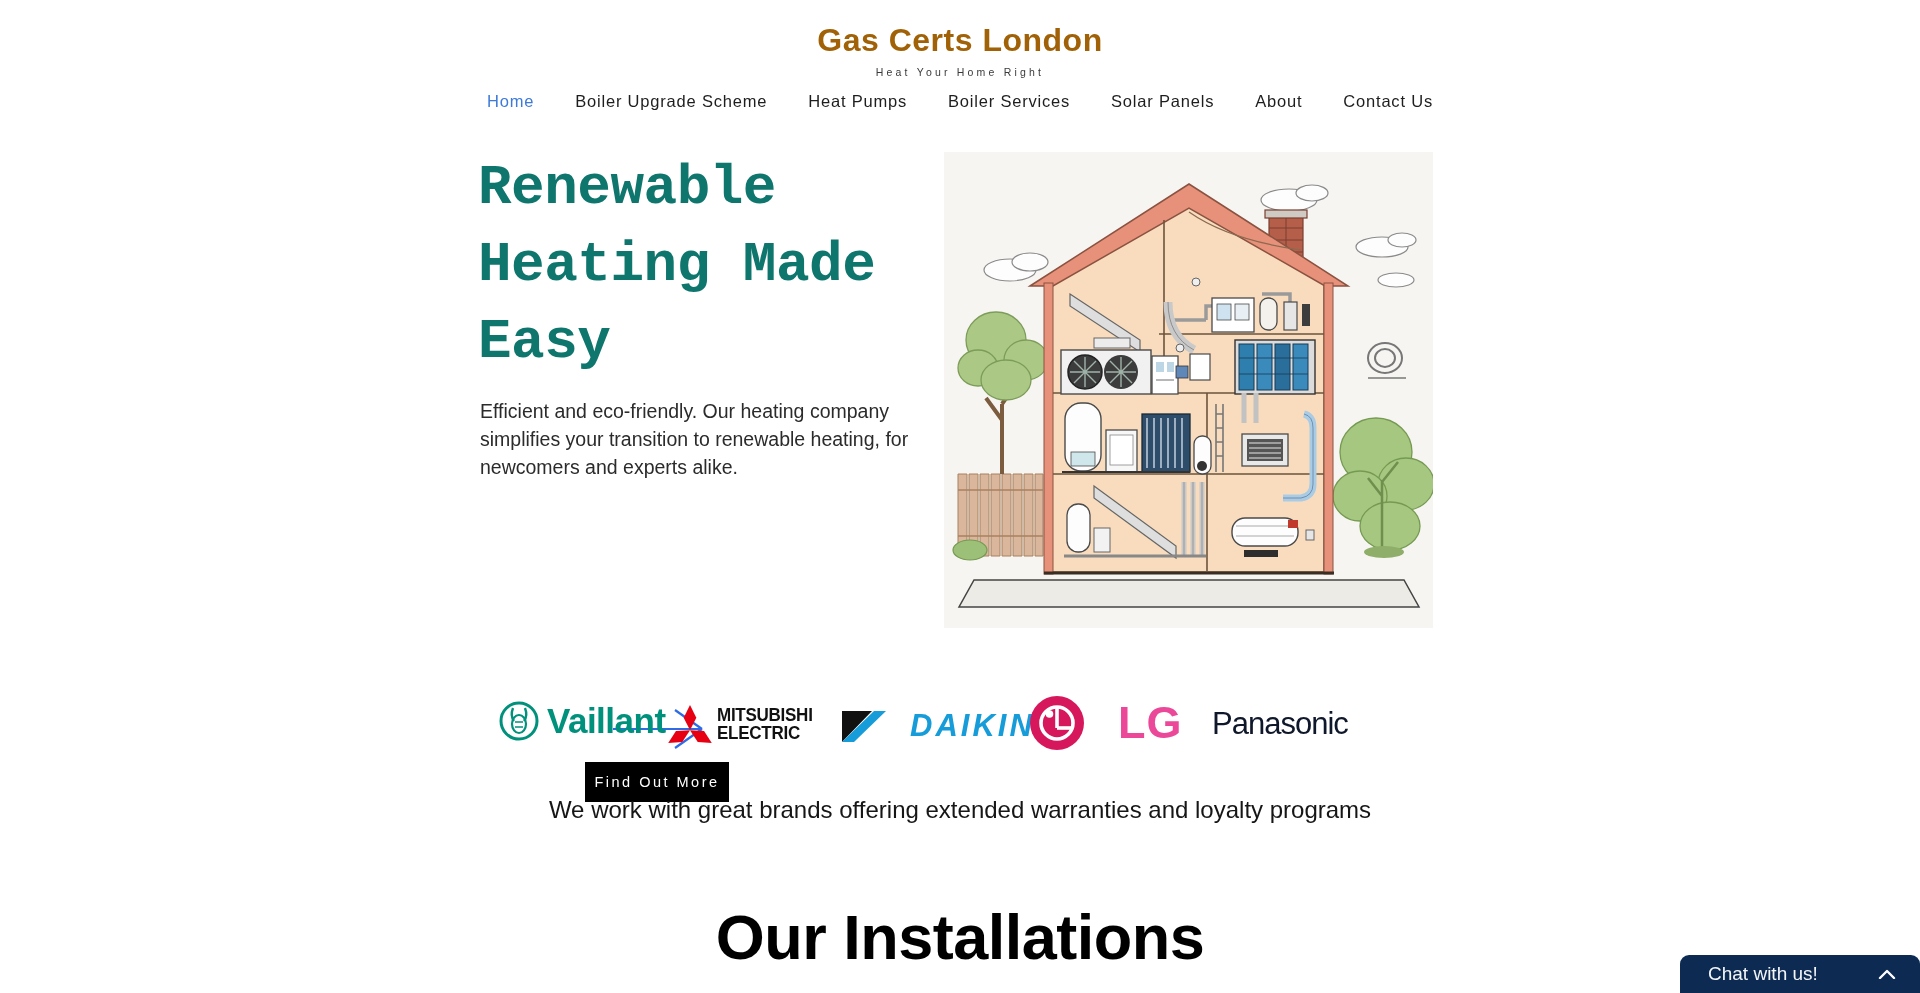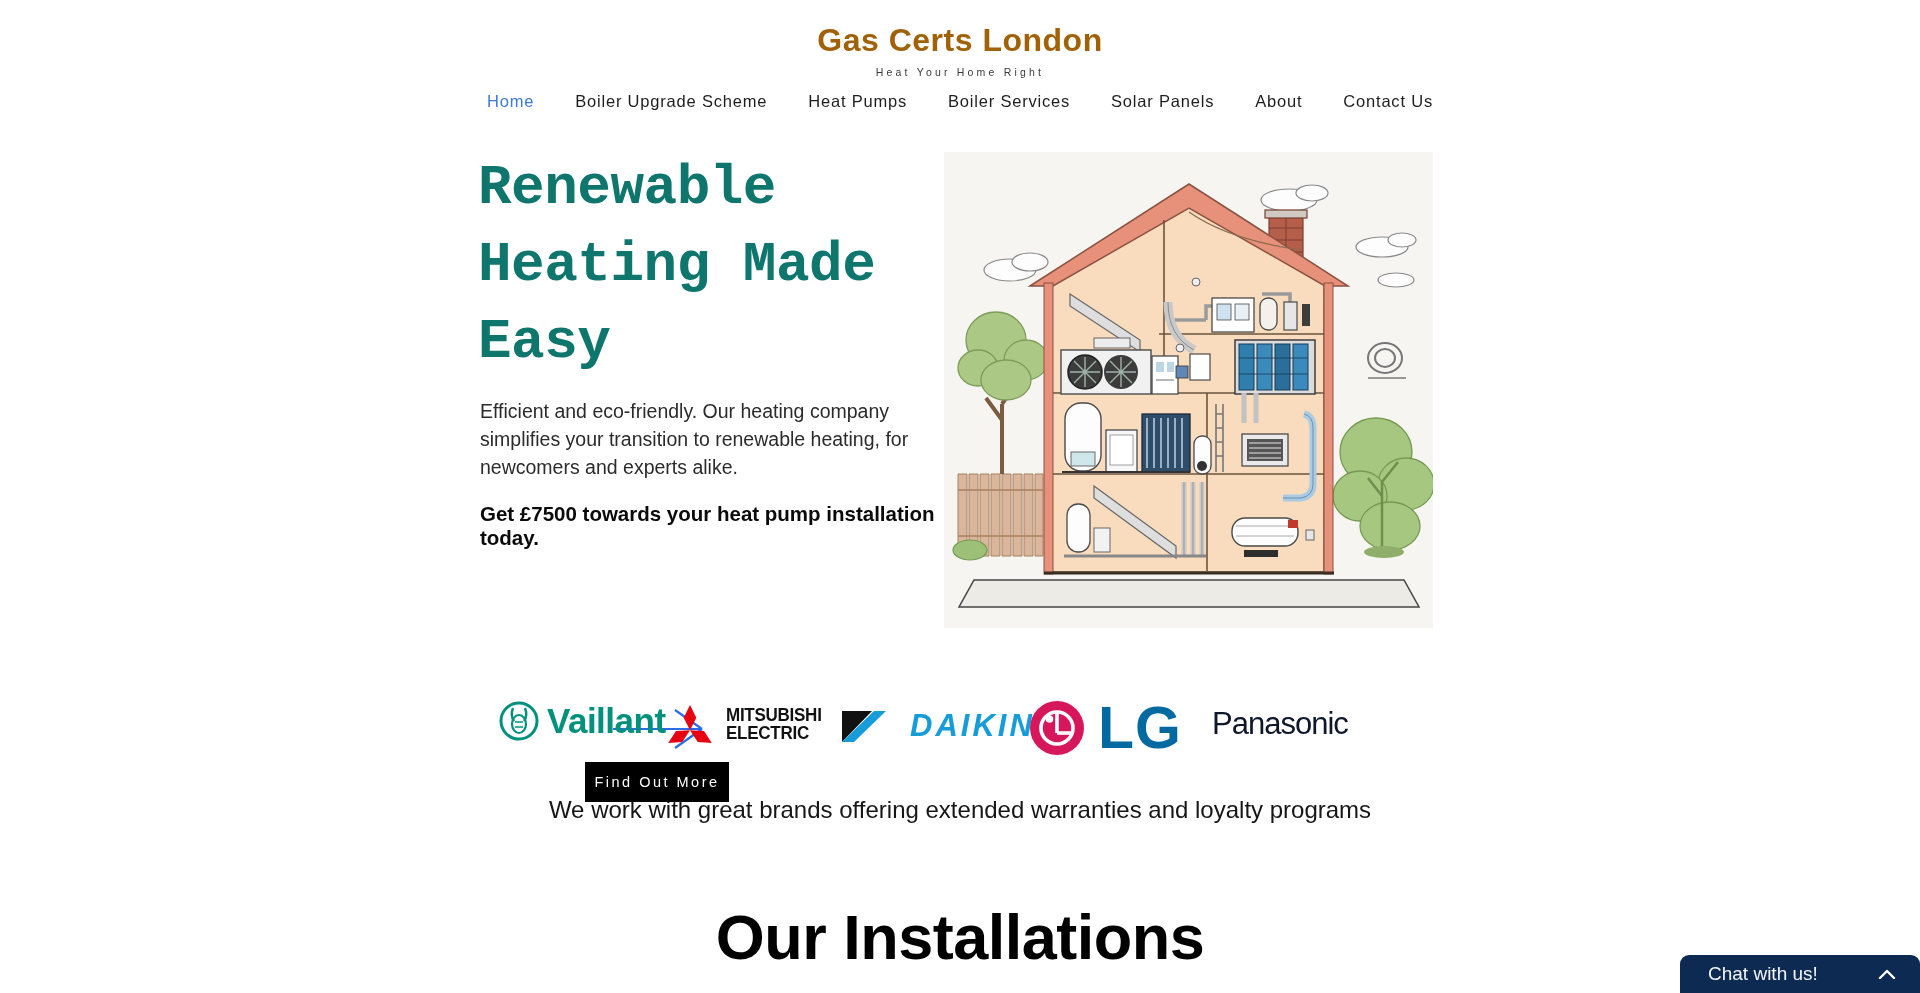--- a/index.html
+++ b/index.html
@@ -31,27 +31,27 @@
          display:flex; align-items:center; justify-content:center; cursor:pointer;
          font-family:"Liberation Sans", sans-serif; }
 
   
   .hero-art { position:absolute; left:944px; top:152px; width:489px; height:476px; }
 
   
   .brand { position:absolute; display:flex; align-items:center; }
   .vaillant { left:498px; top:700px; gap:7px; }
   .vaillant .word { font-size:35px; font-weight:700; color:#00917c; letter-spacing:-.5px;text-align:right; }
-  .mitsubishi { left:663px; top:700px; gap:9px; }
+  .mitsubishi { left:663px; top:700px; }
   .mitsubishi .stack { font-weight:700; color:#111; font-size:18.5px; line-height:18px;
                        letter-spacing:-.3px; transform:scaleX(.92); transform-origin:left; }
   .daikin { left:840px; top:708px; gap:24px; }
   .daikin .word { font-size:31px; font-weight:700; font-style:italic; color:#169cd8; letter-spacing:3px; }
   .lg { left:1028px; top:694px; gap:12px; }
-  .lg .word { font-size:59px; font-weight:700; color:#0369a1; letter-spacing:1px; }
+  .lg .word { font-size:45px; font-weight:700; color:#ec4899; letter-spacing:1px;margin-left:20px; }
   .panasonic { left:1212px; top:706px; }
   .panasonic .word { font-size:31px; font-weight:400; color:#0f172a; letter-spacing:-1px; }
 
   .brand-caption { position:absolute; top:796px; left:0; width:100%; text-align:center;
                    font-size:24px; color:#161616; }
 
   .section-title { position:absolute; top:901px; left:0; width:100%; text-align:center;
                    font-size:63px; font-weight:700; color:#000; letter-spacing:-.5px; }
 
   
@@ -78,21 +78,20 @@
     <a>Contact Us</a>
   </nav>
 
   <div class="hero-left">
     <h1 class="hero-title">
       <div>Renewable</div>
       <div>Heating Made</div>
       <div>Easy</div>
     </h1>
     <p class="hero-para">Efficient and eco-friendly. Our heating company simplifies your transition to renewable heating, for newcomers and experts alike.</p>
-    <p class="hero-promo">Get £7500 towards your heat pump installation today.</p>
 
     <svg class="hero-arrow" width="100" height="46" viewBox="0 0 100 46">
       <line x1="2" y1="23" x2="90" y2="23" stroke="#2e6be6" stroke-width="2.2"></line>
       <line x1="64" y1="4" x2="91" y2="23" stroke="#2e6be6" stroke-width="2.2"></line>
       <line x1="64" y1="42" x2="91" y2="23" stroke="#2e6be6" stroke-width="2.2"></line>
     </svg>
 
     <button class="cta">Find Out More</button>
   </div>
 

